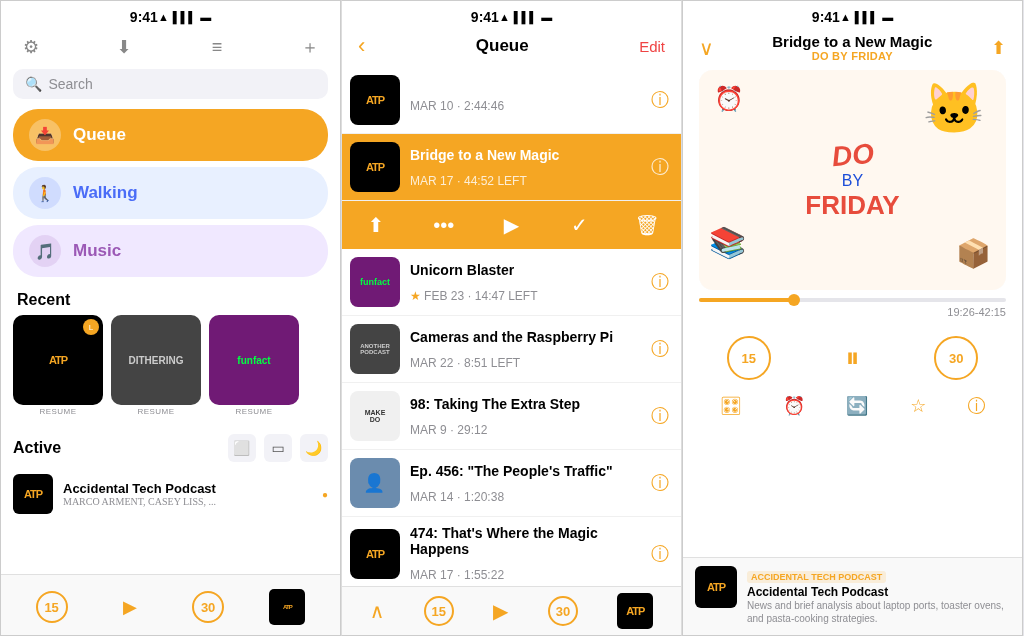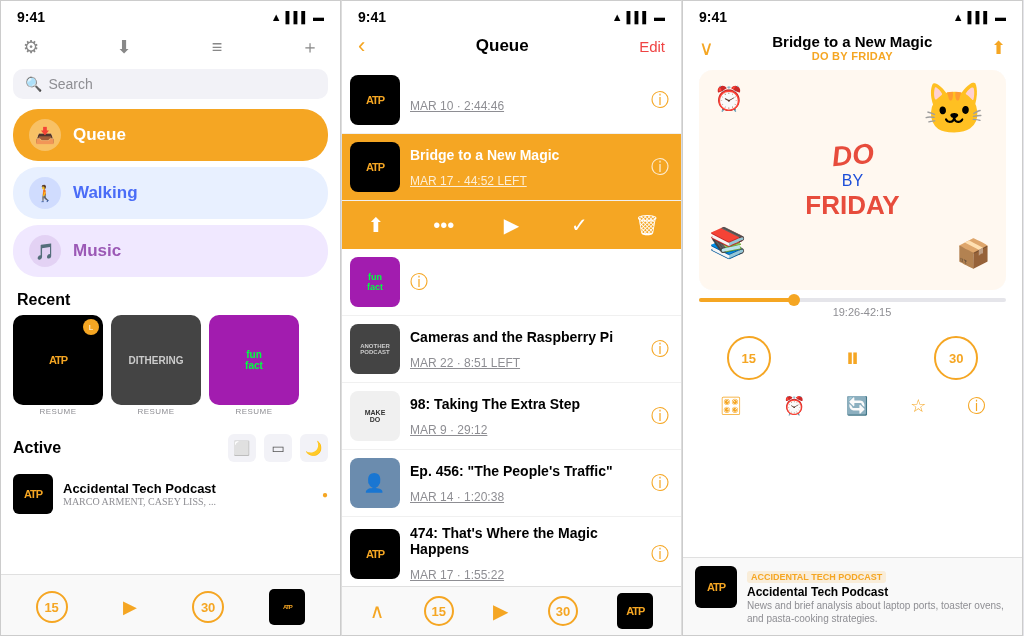--- a/index.html
+++ b/index.html
@@ -26,21 +26,21 @@
       overflow: hidden;
       position: relative;
       border: 1px solid #ccc;
     }
     .phone:first-child { border-radius: 0; }
     .phone:last-child { border-radius: 0; }
 
     
     .status-bar {
       display: flex;
-      justify-content: space-between;
+      justify-content: center;
       align-items: center;
       padding: 8px 16px 4px;
       font-size: 13px;
       font-weight: 600;
     }
     .status-time { font-weight: 700; font-size: 14px; }
     .status-icons { display: flex; align-items: center; gap: 4px; font-size: 11px; }
 
     
     .p1-header {
@@ -177,21 +177,21 @@
     }
     .queue-item.active-item { background: #f5a623; }
     .qi-art {
       width: 50px; height: 50px; border-radius: 8px;
       background: #333; flex-shrink: 0;
       display: flex; align-items: center; justify-content: center;
       overflow: hidden;
     }
     .qi-info { flex: 1; }
     .qi-title { font-size: 14px; font-weight: 600; color: #000; }
-    .qi-sub { font-size: 12px; color: #8e8e93; margin-top: 11px; text-decoration: underline; }
+    .qi-sub { font-size: 12px; color: #8e8e93; margin-top: 11px; }
     .queue-item.active-item .qi-title { color: #fff; }
     .queue-item.active-item .qi-sub { color: rgba(255,255,255,0.8); }
     .qi-info-btn { color: #f5a623; font-size: 18px; }
     .queue-item.active-item .qi-info-btn { color: rgba(255,255,255,0.8); }
     .action-row {
       display: flex; background: #f5a623;
       padding: 6px 0;
     }
     .action-btn {
       flex: 1; display: flex; align-items: center; justify-content: center;
@@ -251,21 +251,21 @@
     .progress-fill {
       height: 100%; background: #f5a623; border-radius: 2px;
       width: 31%;
     }
     .progress-thumb {
       position: absolute; top: 50%; left: 31%;
       transform: translate(-50%, -50%);
       width: 12px; height: 12px; border-radius: 50%; background: #f5a623;
     }
     .progress-times {
-      display: flex; justify-content: center;
+      display: flex; justify-content: flex-end;
       font-size: 11px; color: #8e8e93; margin-left: 19px;
     }
     .p3-controls {
       display: flex; justify-content: space-around; align-items: center;
       padding: 8px 16px 6px;
     }
     .ctrl-skip {
       width: 44px; height: 44px; border-radius: 50%;
       border: 2px solid #f5a623; color: #f5a623;
       display: flex; align-items: center; justify-content: center;
@@ -298,21 +298,21 @@
       font-size: 9px; font-weight: 700; color: #f5a623;
       background: rgba(245,166,35,0.15); border-radius: 3px;
       padding: 1px 4px; display: inline-block; margin-bottom: 2px;
     }
     .p3-podcast-title { font-size: 12px; font-weight: 700; }
     .p3-podcast-desc { font-size: 10px; color: #8e8e93; line-height: 1.3; }
 
     
     .atp-art { background: #000; color: #f5a623; font-size: 9px; font-weight: 900; text-align: center; width: 100%; height: 100%; display: flex; align-items: center; justify-content: center; }
     .atp-logo { font-size: 11px; font-weight: 900; color: #f5a623; letter-spacing: -1px; }
-    .funfact-art { background: #a21caf; color: #00ff41; font-size: 11px; font-weight: 900; text-align: center; width: 100%; height: 100%; display: flex; align-items: center; justify-content: center; flex-direction: column; }
+    .funfact-art { background: #701a75; color: #00ff41; font-size: 11px; font-weight: 900; text-align: center; width: 100%; height: 100%; display: flex; align-items: center; justify-content: center; flex-direction: row; }
     .makedo-art { background: #f0f0f0; color: #333; font-size: 7px; font-weight: 700; text-align: center; width: 100%; height: 100%; display: flex; align-items: center; justify-content: center; }
     .manage-art { background: #2d5a8e; color: #fff; font-size: 7px; font-weight: 700; text-align: center; width: 100%; height: 100%; display: flex; align-items: center; justify-content: center; }
     .dark-art { background: #444; color: #ccc; font-size: 6px; text-align: center; width: 100%; height: 100%; display: flex; align-items: center; justify-content: center; }
 
     .active-podcast-item {
       display: flex; align-items: center; gap: 10px; padding: 4px 0;
     }
     .active-podcast-art {
       width: 40px; height: 40px; border-radius: 6px; background: #000;
       display: flex; align-items: center; justify-content: center;
@@ -482,20 +482,29 @@
         <div class="action-btn">🗑</div>
       </div>
 
       <div class="queue-item">
         <div class="qi-art">
             <div class="funfact-art">
               <span style="font-size:9px;">fun</span>
               <span style="font-size:9px;">fact</span>
             </div>
           </div>
+        <div class="qi-info">
+          <div class="qi-title-row">
+            <span class="qi-title">Unicorn Blaster</span>
+          </div>
+          <div class="qi-sub">
+            <span class="star-icon">★</span>
+            <span>FEB 23 · 14:47 LEFT</span>
+          </div>
+        </div>
         <span class="qi-info-btn">ⓘ</span>
       </div>
 
       <div class="queue-item">
         <div class="qi-art">
             <div class="dark-art" style="font-size:6px; font-weight:700;">ANOTHER<br>PODCAST</div>
           </div>
         <div class="qi-info">
           <div class="qi-title">Cameras and the Raspberry Pi</div>
           <div class="qi-sub">MAR 22 · 8:51 LEFT</div>

